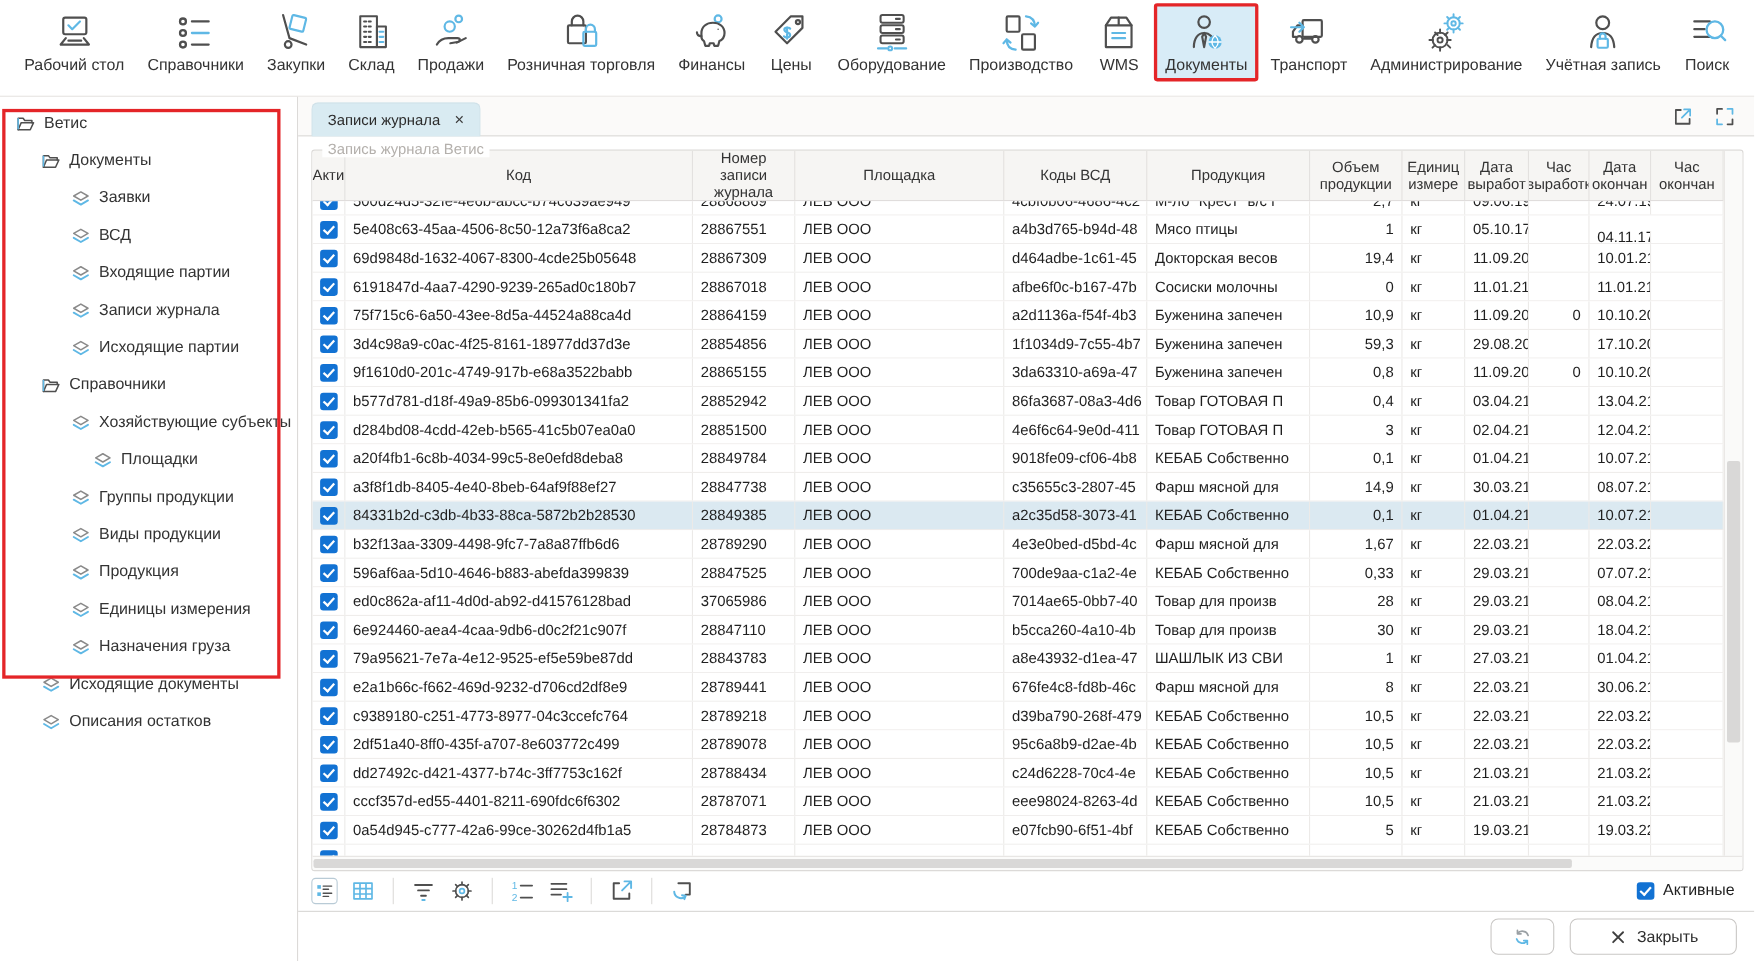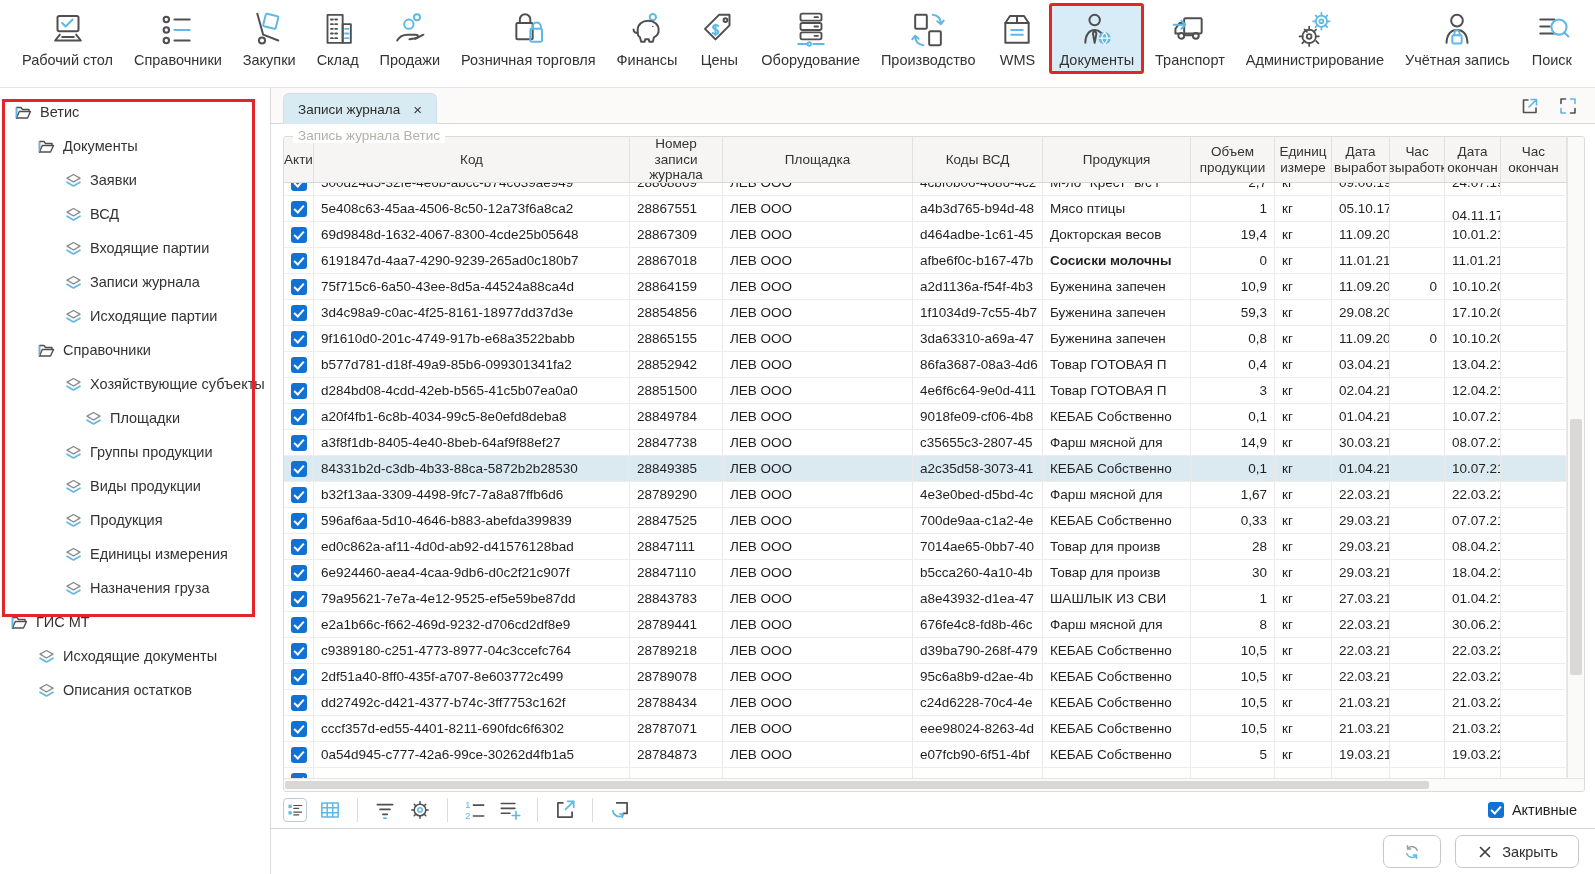--- a/index.html
+++ b/index.html
@@ -67,21 +67,21 @@
   .bt-icons .icon { width:24px; height:24px; }
   .bt-sel { border:1px solid #b9cbd6; border-radius:4px; padding:2px; background:#fff; }
   .bt-sep { width:1px; height:24px; background:#dddbd9; margin:0 4px; }
   .active-filter { display:flex; align-items:center; gap:8px; font-size:14.5px; color:#1f1f1f; }
 
   .footer { height:46px; border-top:1px solid #d8d6d4; display:flex; align-items:center; justify-content:flex-end;
             gap:14px; padding:0 16px; flex:none; }
   .btn { height:33px; background:#fff; border:1px solid #c9c7c5; border-radius:7px; display:flex;
          align-items:center; justify-content:center; gap:8px; font-size:14.5px; color:#2e2e2e; cursor:default; }
   .btn-refresh { width:58px; }
-  .btn-close { padding:0 20px; }
+  .btn-close { padding:0 34px; }
   .btn .icon { width:18px; height:18px; }
 </style>
 </head>
 <body>
 
 <div class="window">
 
   <div class="topbar">
       <div class="tb-item">
         <span class="icon">
@@ -400,30 +400,20 @@
           <span>Единицы измерения</span>
         </div>
         <div class="tree-item" style="padding-left: 64px;">
           <span class="icon">
             <svg viewBox="0 0 19 19" stroke-width="1.4">
               <path d="M9.5 3.5 16 7.2 9.5 11 3 7.2z" stroke="#8a8a8a"></path>
               <path d="M3 11.2l6.5 3.8 6.5-3.8" stroke="#5fb8e5" stroke-width="1.7"></path>
             </svg>
           </span>
           <span>Назначения груза</span>
-        </div>
-        <div class="tree-item" style="padding-left: 10px;">
-          <span class="icon">
-            <svg viewBox="0 0 19 19" stroke-width="1.4">
-              <path d="M2.5 15V4.5h4.5l1.5 2h6.5v2" stroke="#4f4f4f"></path>
-              <path d="M2.5 15l2.8-6.5h11.2L13.5 15z" stroke="#4f4f4f"></path>
-              <path d="M2.5 14V5" stroke="#5fb8e5"></path>
-            </svg>
-          </span>
-          <span>ГИС МТ</span>
         </div>
         <div class="tree-item" style="padding-left: 37px;">
           <span class="icon">
             <svg viewBox="0 0 19 19" stroke-width="1.4">
               <path d="M9.5 3.5 16 7.2 9.5 11 3 7.2z" stroke="#8a8a8a"></path>
               <path d="M3 11.2l6.5 3.8 6.5-3.8" stroke="#5fb8e5" stroke-width="1.7"></path>
             </svg>
           </span>
           <span>Исходящие документы</span>
         </div>
@@ -532,21 +522,21 @@
                     <div class="td right" style="flex: 1 1 auto;"></div>
                   </div>
                   <div class="trow">
                     <div class="td center" style="width: 30px;">
                       <span class="cb"></span>
                     </div>
                     <div class="td left" style="width: 316px;">6191847d-4aa7-4290-9239-265ad0c180b7</div>
                     <div class="td left" style="width: 93px;">28867018</div>
                     <div class="td left" style="width: 190px;">ЛЕВ ООО</div>
                     <div class="td left" style="width: 130px;">afbe6f0c-b167-47b</div>
-                    <div class="td left" style="width: 148px; font-weight: bold;">Сосиски молочны</div>
+                    <div class="td left" style="width: 148px;">Сосиски молочны</div>
                     <div class="td right" style="width: 84px;">0</div>
                     <div class="td left" style="width: 57px;">кг</div>
                     <div class="td left" style="width: 58px;">11.01.21</div>
                     <div class="td right" style="width: 55px;"></div>
                     <div class="td left" style="width: 56px;">11.01.21</div>
                     <div class="td right" style="flex: 1 1 auto;"></div>
                   </div>
                   <div class="trow">
                     <div class="td center" style="width: 30px;">
                       <span class="cb"></span>
@@ -705,21 +695,21 @@
                     <div class="td left" style="width: 58px;">29.03.21</div>
                     <div class="td right" style="width: 55px;"></div>
                     <div class="td left" style="width: 56px;">07.07.21</div>
                     <div class="td right" style="flex: 1 1 auto;"></div>
                   </div>
                   <div class="trow">
                     <div class="td center" style="width: 30px;">
                       <span class="cb"></span>
                     </div>
                     <div class="td left" style="width: 316px;">ed0c862a-af11-4d0d-ab92-d41576128bad</div>
-                    <div class="td left" style="width: 93px;">28847111</div>
+                    <div class="td left" style="width: 93px;">37065986</div>
                     <div class="td left" style="width: 190px;">ЛЕВ ООО</div>
                     <div class="td left" style="width: 130px;">7014ae65-0bb7-40</div>
                     <div class="td left" style="width: 148px;">Товар для произв</div>
                     <div class="td right" style="width: 84px;">28</div>
                     <div class="td left" style="width: 57px;">кг</div>
                     <div class="td left" style="width: 58px;">29.03.21</div>
                     <div class="td right" style="width: 55px;"></div>
                     <div class="td left" style="width: 56px;">08.04.21</div>
                     <div class="td right" style="flex: 1 1 auto;"></div>
                   </div>

